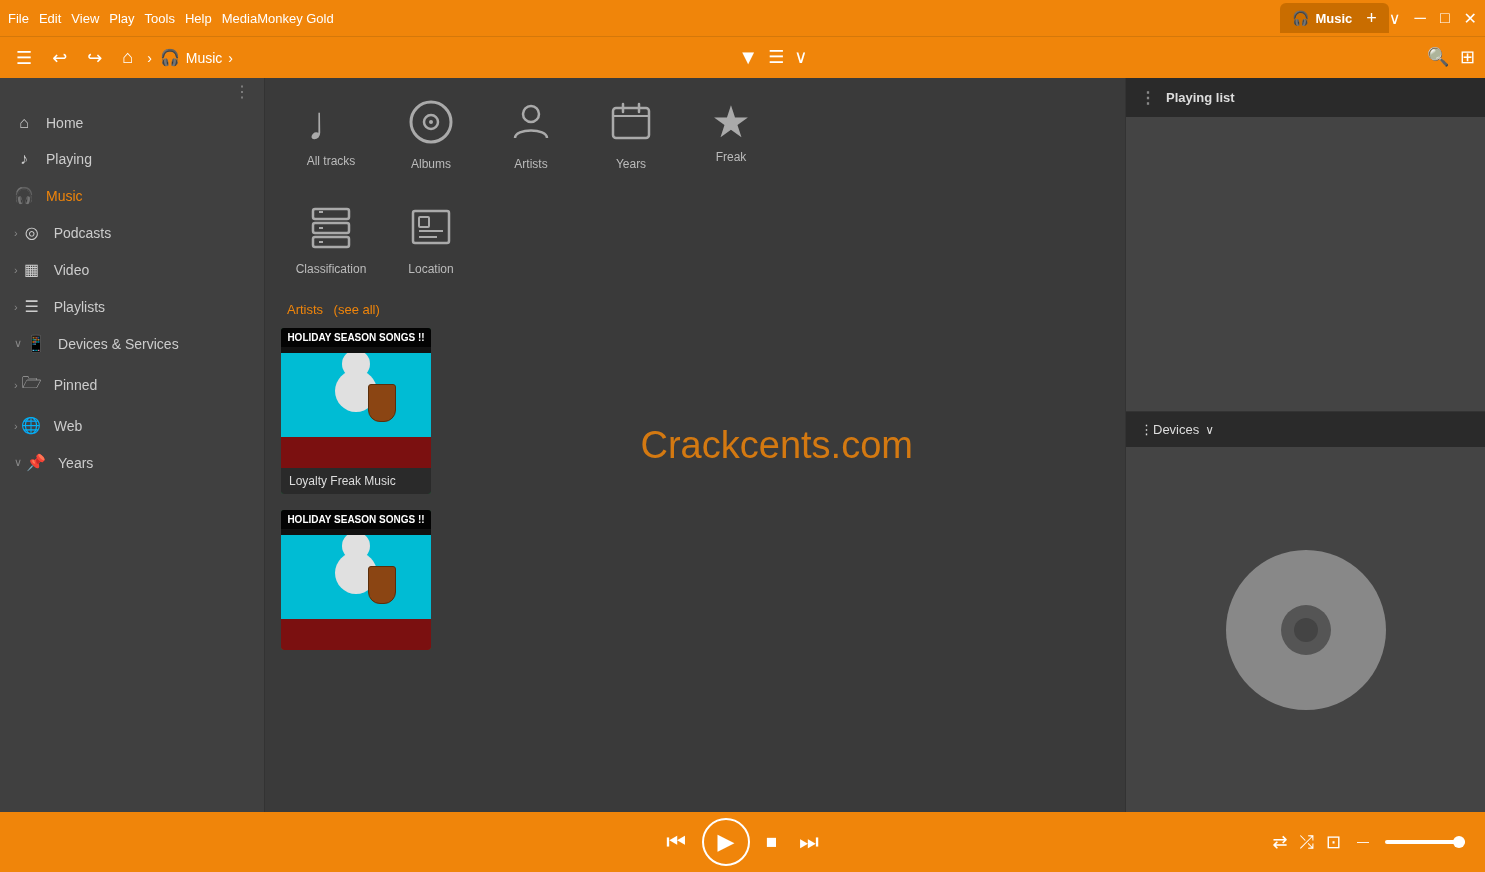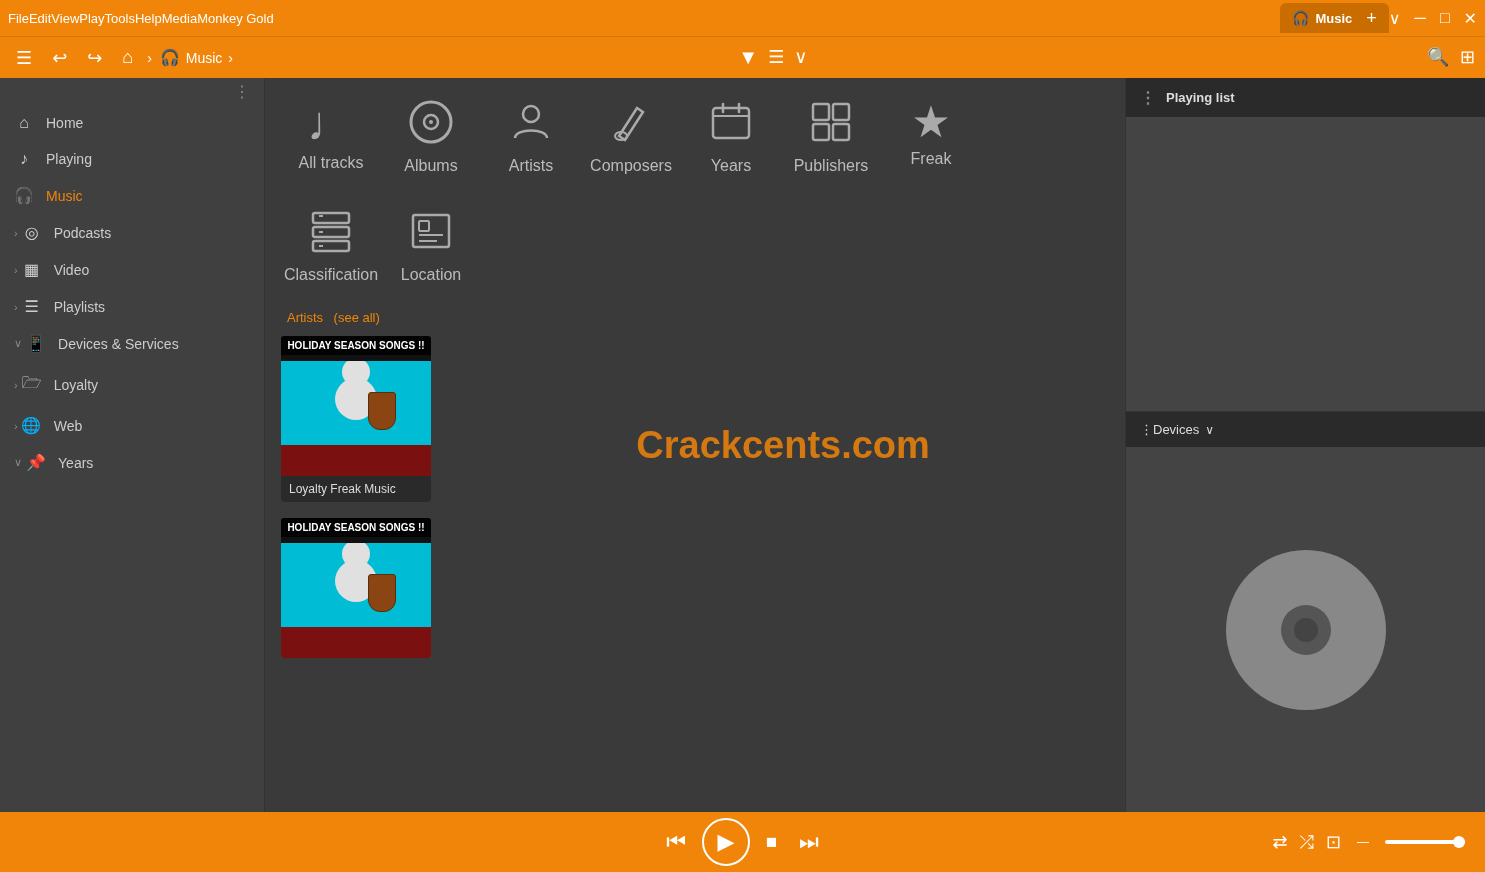--- a/index.html
+++ b/index.html
@@ -1,20 +1,20 @@
 <!DOCTYPE html>
 <html><head>
   <meta charset="utf-8">
   <style>
     * { margin: 0; padding: 0; box-sizing: border-box; }
     body { width: 1485px; height: 872px; background: #3a3a3a; font-family: 'Segoe UI', Arial, sans-serif; overflow: hidden; color: #e0e0e0; }
 
     
     .title-bar { display: flex; align-items: center; background: #f0850a; height: 36px; padding: 0 8px; }
-    .menu-items { display: flex; align-items: center; gap: 0; flex: 1; }
+    .menu-items { display: flex; align-items: center; gap: 10px; flex: 1; }
     .menu-item { color: #fff; font-size: 13px; cursor: pointer; }
     .tab-area { display: flex; align-items: center; background: #c96d00; border-radius: 6px 6px 0 0; padding: 0 12px; height: 30px; margin-left: 8px; }
     .tab-icon { color: #fff; margin-right: 6px; font-size: 14px; }
     .tab-label { color: #fff; font-size: 13px; font-weight: 600; }
     .tab-add { color: #fff; margin-left: 14px; font-size: 18px; cursor: pointer; }
     .title-controls { display: flex; gap: 14px; align-items: center; margin-left: auto; }
     .title-ctrl { color: #fff; font-size: 16px; cursor: pointer; }
 
     
     .toolbar { display: flex; align-items: center; background: #f0850a; height: 42px; padding: 0 10px; gap: 8px; border-top: 1px solid #d4780a; }
@@ -35,21 +35,21 @@
     .sidebar-item .s-arrow { margin-left: auto; font-size: 11px; color: #888; }
     .sidebar-more { margin-left: auto; color: #888; font-size: 16px; }
 
     
     .content { flex: 1; background: #3a3a3a; overflow-y: auto; padding: 10px 16px; }
 
     
     .icon-grid { display: flex; flex-wrap: wrap; gap: 0; margin-bottom: 10px; }
     .icon-cell { display: flex; flex-direction: column; align-items: center; width: 100px; padding: 12px 8px; cursor: pointer; border-radius: 4px; }
     .icon-symbol { font-size: 44px; color: #aaa; margin-bottom: 6px; line-height: 1; }
-    .icon-label { font-size: 16px; color: #bbb; text-align: center; }
+    .icon-label { font-size: 12px; color: #bbb; text-align: center; }
 
     
     .section-heading { font-size: 16px; color: #ddd; margin: 12px 0 10px 0; }
     .section-heading span { font-size: 13px; color: #f0850a; cursor: pointer; margin-left: 6px; }
 
     
     .card { width: 150px; cursor: pointer; border-radius: 3px; overflow: hidden; background: #15803d; margin-right: 10px; }
     .card-label { font-size: 12px; color: #ddd; padding: 6px 8px; background: #2a2a2a; }
 
     
@@ -69,21 +69,21 @@
     .bottom-bar { height: 60px; background: #f0850a; display: flex; align-items: center; justify-content: center; gap: 0; position: relative; }
     .playback-center { display: flex; align-items: center; gap: 10px; }
     .play-btn { width: 48px; height: 48px; border-radius: 50%; border: 2px solid #fff; background: transparent; color: #fff; font-size: 22px; cursor: pointer; display: flex; align-items: center; justify-content: center; }
     .ctrl-btn { background: none; border: none; color: #fff; font-size: 22px; cursor: pointer; padding: 6px; }
     .playback-right { position: absolute; right: 20px; display: flex; align-items: center; gap: 12px; }
     .right-ctrl { color: #fff; font-size: 18px; cursor: pointer; }
     .volume-slider { width: 80px; height: 4px; background: #fff; border-radius: 2px; position: relative; }
     .volume-thumb { width: 12px; height: 12px; border-radius: 50%; background: #fff; position: absolute; right: 0; top: -4px; }
 
     
-    .watermark { position: absolute; left: 50%; top: 50%; transform: translate(-20%, -50%); font-size: 38px; color: #f0850a; opacity: 0.85; pointer-events: none; font-weight: 700; }
+    .watermark { position: absolute; left: 50%; top: 50%; transform: translate(-20%, -50%); font-size: 38px; color: #f0850a; opacity: 0.85; pointer-events: none; font-weight: 400; }
 
     .snowman-card { position: relative; }
   </style>
 </head>
 <body>
 
 <div class="title-bar">
   <div class="menu-items">
     <span class="menu-item">File</span>
     <span class="menu-item">Edit</span>
@@ -163,21 +163,21 @@
       <span>Playlists</span>
     </div>
     <div class="sidebar-item">
       <span class="s-arrow" style="margin-left:0;margin-right:4px;">∨</span>
       <span class="s-icon">📱</span>
       <span>Devices &amp; Services</span>
     </div>
     <div class="sidebar-item">
       <span class="s-arrow" style="margin-left:0;margin-right:4px;">›</span>
       <span class="s-icon">🗁</span>
-      <span>Loyalty</span>
+      <span>Pinned</span>
     </div>
     <div class="sidebar-item">
       <span class="s-arrow" style="margin-left:0;margin-right:4px;">›</span>
       <span class="s-icon">🌐</span>
       <span>Web</span>
     </div>
     <div class="sidebar-item">
       <span class="s-arrow" style="margin-left:0;margin-right:4px;">∨</span>
       <span class="s-icon">📌</span>
       <span>Years</span>
@@ -202,51 +202,31 @@
         <span class="icon-label">Albums</span>
       </div>
       <div class="icon-cell">
         <span class="icon-symbol">
           <svg width="44" height="44" viewBox="0 0 44 44">
               <circle cx="22" cy="14" r="8" fill="none" stroke="#aaa" stroke-width="2.5"></circle>
               <path d="M6 38 C6 28 38 28 38 38" fill="none" stroke="#aaa" stroke-width="2.5"></path>
             </svg>
         </span>
         <span class="icon-label">Artists</span>
-      </div>
-      <div class="icon-cell">
-        <span class="icon-symbol">
-          <svg width="44" height="44" viewBox="0 0 44 44">
-              <path d="M10 36 L28 8 L34 12 L16 40 Z" fill="none" stroke="#aaa" stroke-width="2.5"></path>
-              <ellipse cx="12" cy="36" rx="6" ry="4" fill="none" stroke="#aaa" stroke-width="2"></ellipse>
-            </svg>
-        </span>
-        <span class="icon-label">Composers</span>
       </div>
       <div class="icon-cell">
         <span class="icon-symbol">
           <svg width="44" height="44" viewBox="0 0 44 44">
               <rect x="4" y="8" width="36" height="30" rx="3" fill="none" stroke="#aaa" stroke-width="2.5"></rect>
               <line x1="4" y1="16" x2="40" y2="16" stroke="#aaa" stroke-width="2"></line>
               <line x1="14" y1="4" x2="14" y2="12" stroke="#aaa" stroke-width="2.5" stroke-linecap="round"></line>
               <line x1="30" y1="4" x2="30" y2="12" stroke="#aaa" stroke-width="2.5" stroke-linecap="round"></line>
             </svg>
         </span>
         <span class="icon-label">Years</span>
-      </div>
-      <div class="icon-cell">
-        <span class="icon-symbol">
-          <svg width="44" height="44" viewBox="0 0 44 44">
-              <rect x="4" y="4" width="16" height="16" rx="2" fill="none" stroke="#aaa" stroke-width="2.5"></rect>
-              <rect x="24" y="4" width="16" height="16" rx="2" fill="none" stroke="#aaa" stroke-width="2.5"></rect>
-              <rect x="4" y="24" width="16" height="16" rx="2" fill="none" stroke="#aaa" stroke-width="2.5"></rect>
-              <rect x="24" y="24" width="16" height="16" rx="2" fill="none" stroke="#aaa" stroke-width="2.5"></rect>
-            </svg>
-        </span>
-        <span class="icon-label">Publishers</span>
       </div>
       <div class="icon-cell">
         <span class="icon-symbol" style="color:#aaa;">★</span>
         <span class="icon-label">Freak</span>
       </div>
     </div>
 
     <div class="icon-grid">
       <div class="icon-cell">
         <span class="icon-symbol">

